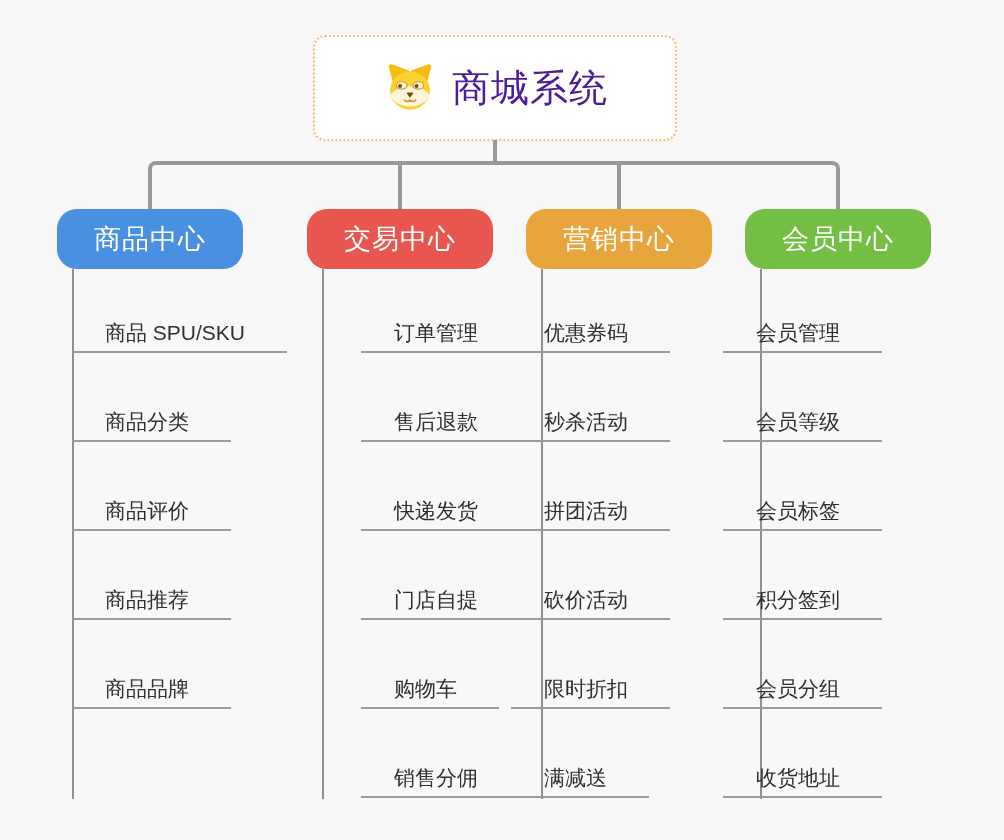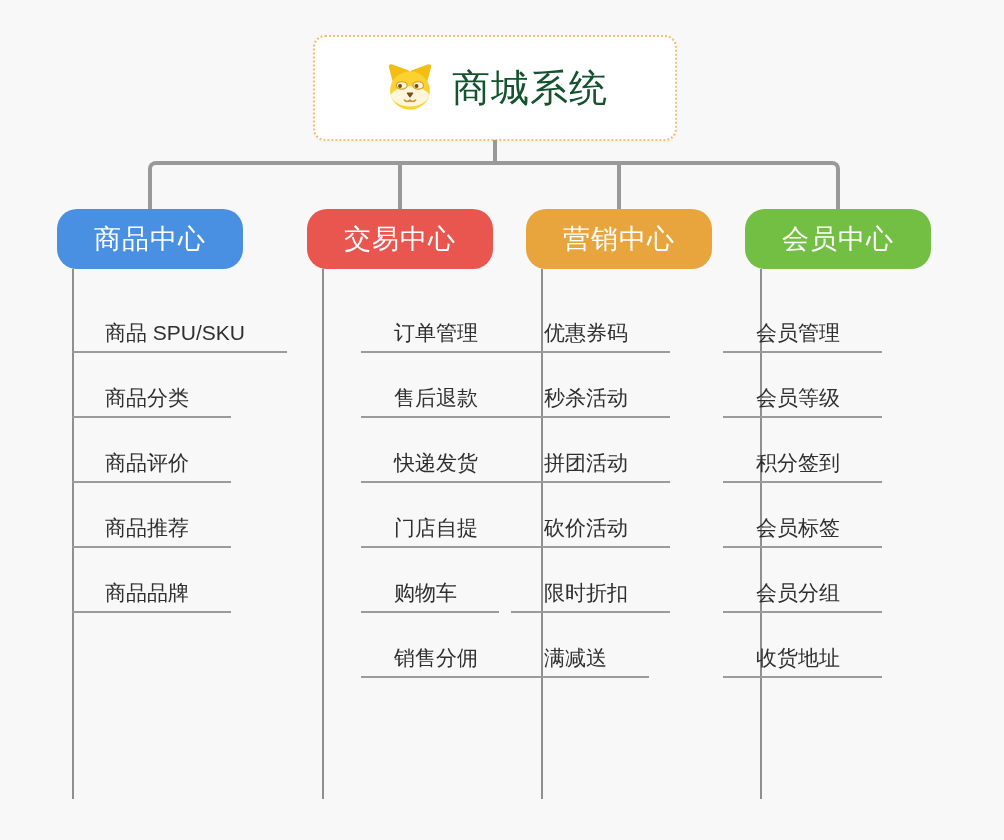--- a/index.html
+++ b/index.html
@@ -22,21 +22,21 @@
     background:#ffffff;
     border:2px dotted #f2c071;
     border-radius:12px;
     box-sizing:border-box;
     display:flex;align-items:center;justify-content:center;
     gap:14px;
     box-shadow:0 1px 3px rgba(0,0,0,0.04);
   }
   .root-title{
     font-size:38px;
-    color:#14532d;
+    color:#4c1d95;
     letter-spacing:1px;
     white-space:nowrap;
   }
   .root-icon{width:56px;height:52px;flex:0 0 auto;}
 
   
   .conn{position:absolute;background:#999999;}
   .conn-root-stub{left:493px;top:140px;width:4px;height:25px;}
   .conn-rail{
     position:absolute;
@@ -79,21 +79,21 @@
   .branch-items{
     position:absolute;top:269px;width:235px;
     list-style:none;margin:0;padding:0;
   }
   .items-0{left:72px;text-align:center;}
   .items-1{left:322px;padding-left:39px;}
   .items-2{left:511px;}
   .items-3{left:723px;}
 
   .branch-items li{
-    height:65px;
+    height:89px;
     display:flex;align-items:flex-end;
   }
   .branch-items li:first-child{height:84px;}
   .item-label{
     width:fit-content;
     padding:0 42px 6px 33px;
     border-bottom:2px solid #9b9b9b;
     font-size:21px;
     color:#2f2f2f;
     white-space:nowrap;
@@ -203,25 +203,25 @@
     </div>
     <div class="branch-line line-3"></div>
     <ul class="branch-items items-3">
       <li>
         <span class="item-label">会员管理</span>
       </li>
       <li>
         <span class="item-label">会员等级</span>
       </li>
       <li>
+        <span class="item-label">会员标签</span>
+      </li>
+      <li>
         <span class="item-label">积分签到</span>
       </li>
       <li>
-        <span class="item-label">会员标签</span>
-      </li>
-      <li>
         <span class="item-label">会员分组</span>
       </li>
       <li>
         <span class="item-label">收货地址</span>
       </li>
     </ul>
   </div>
 
 </body></html>

